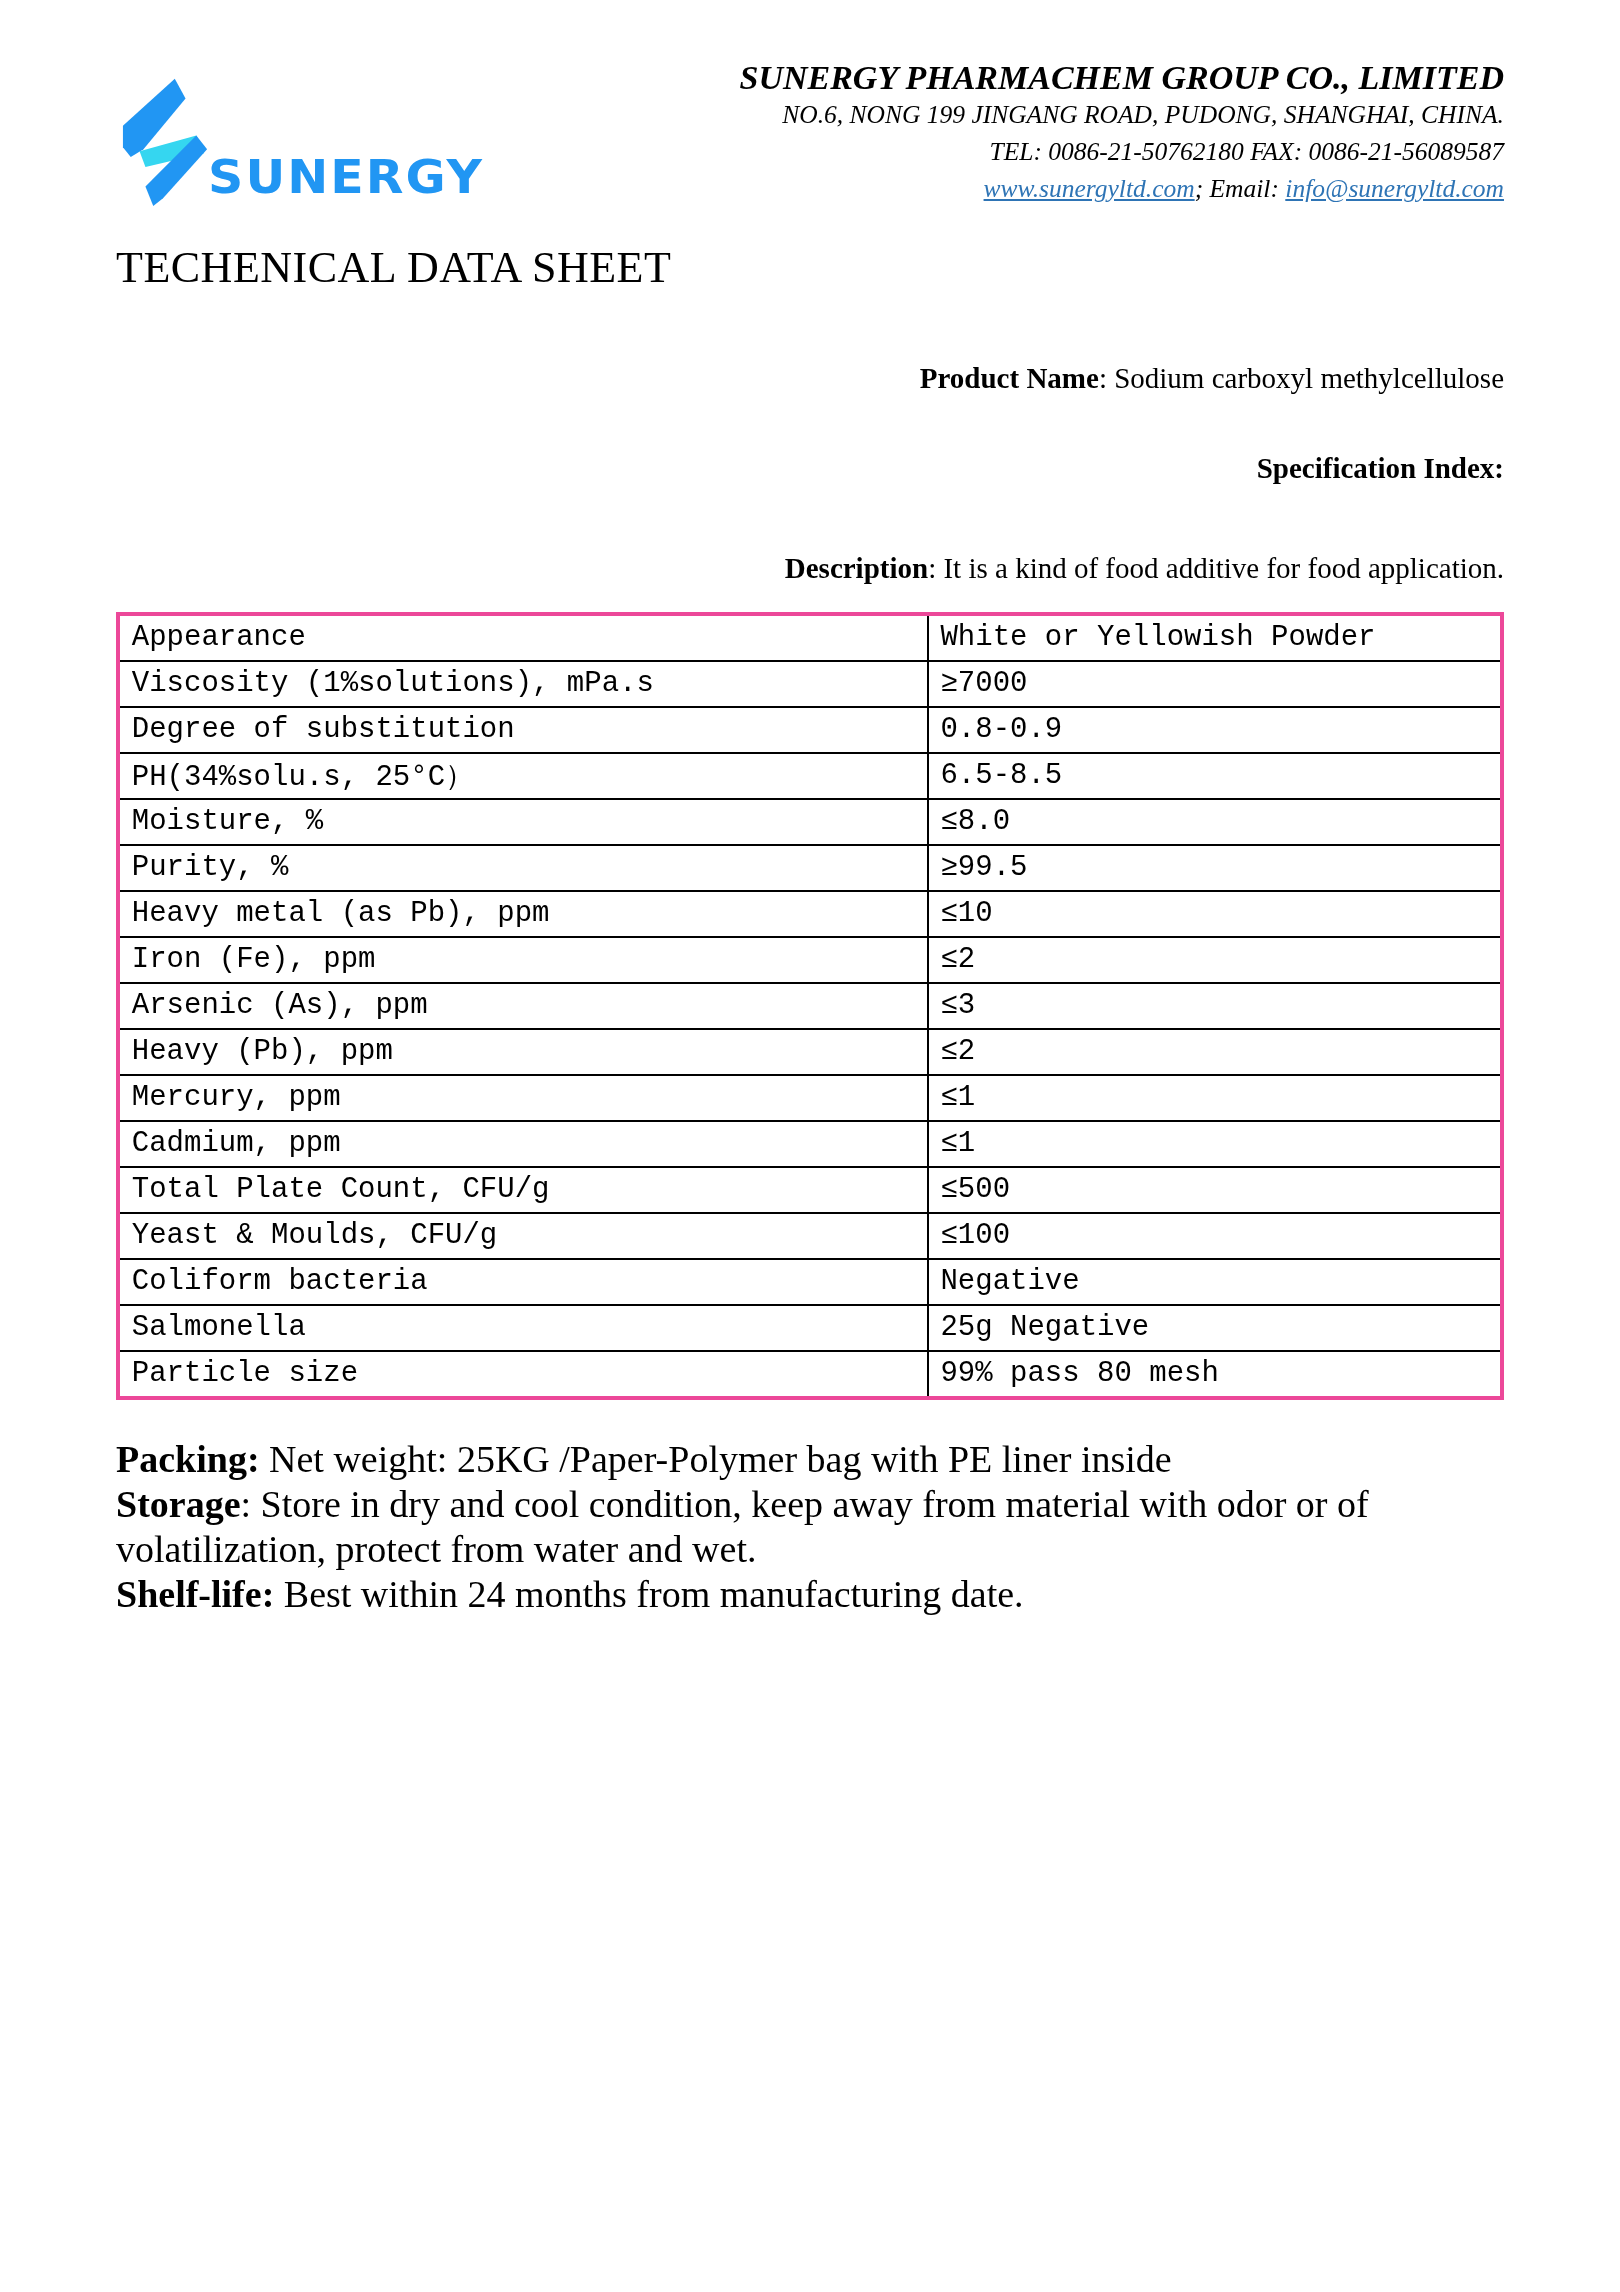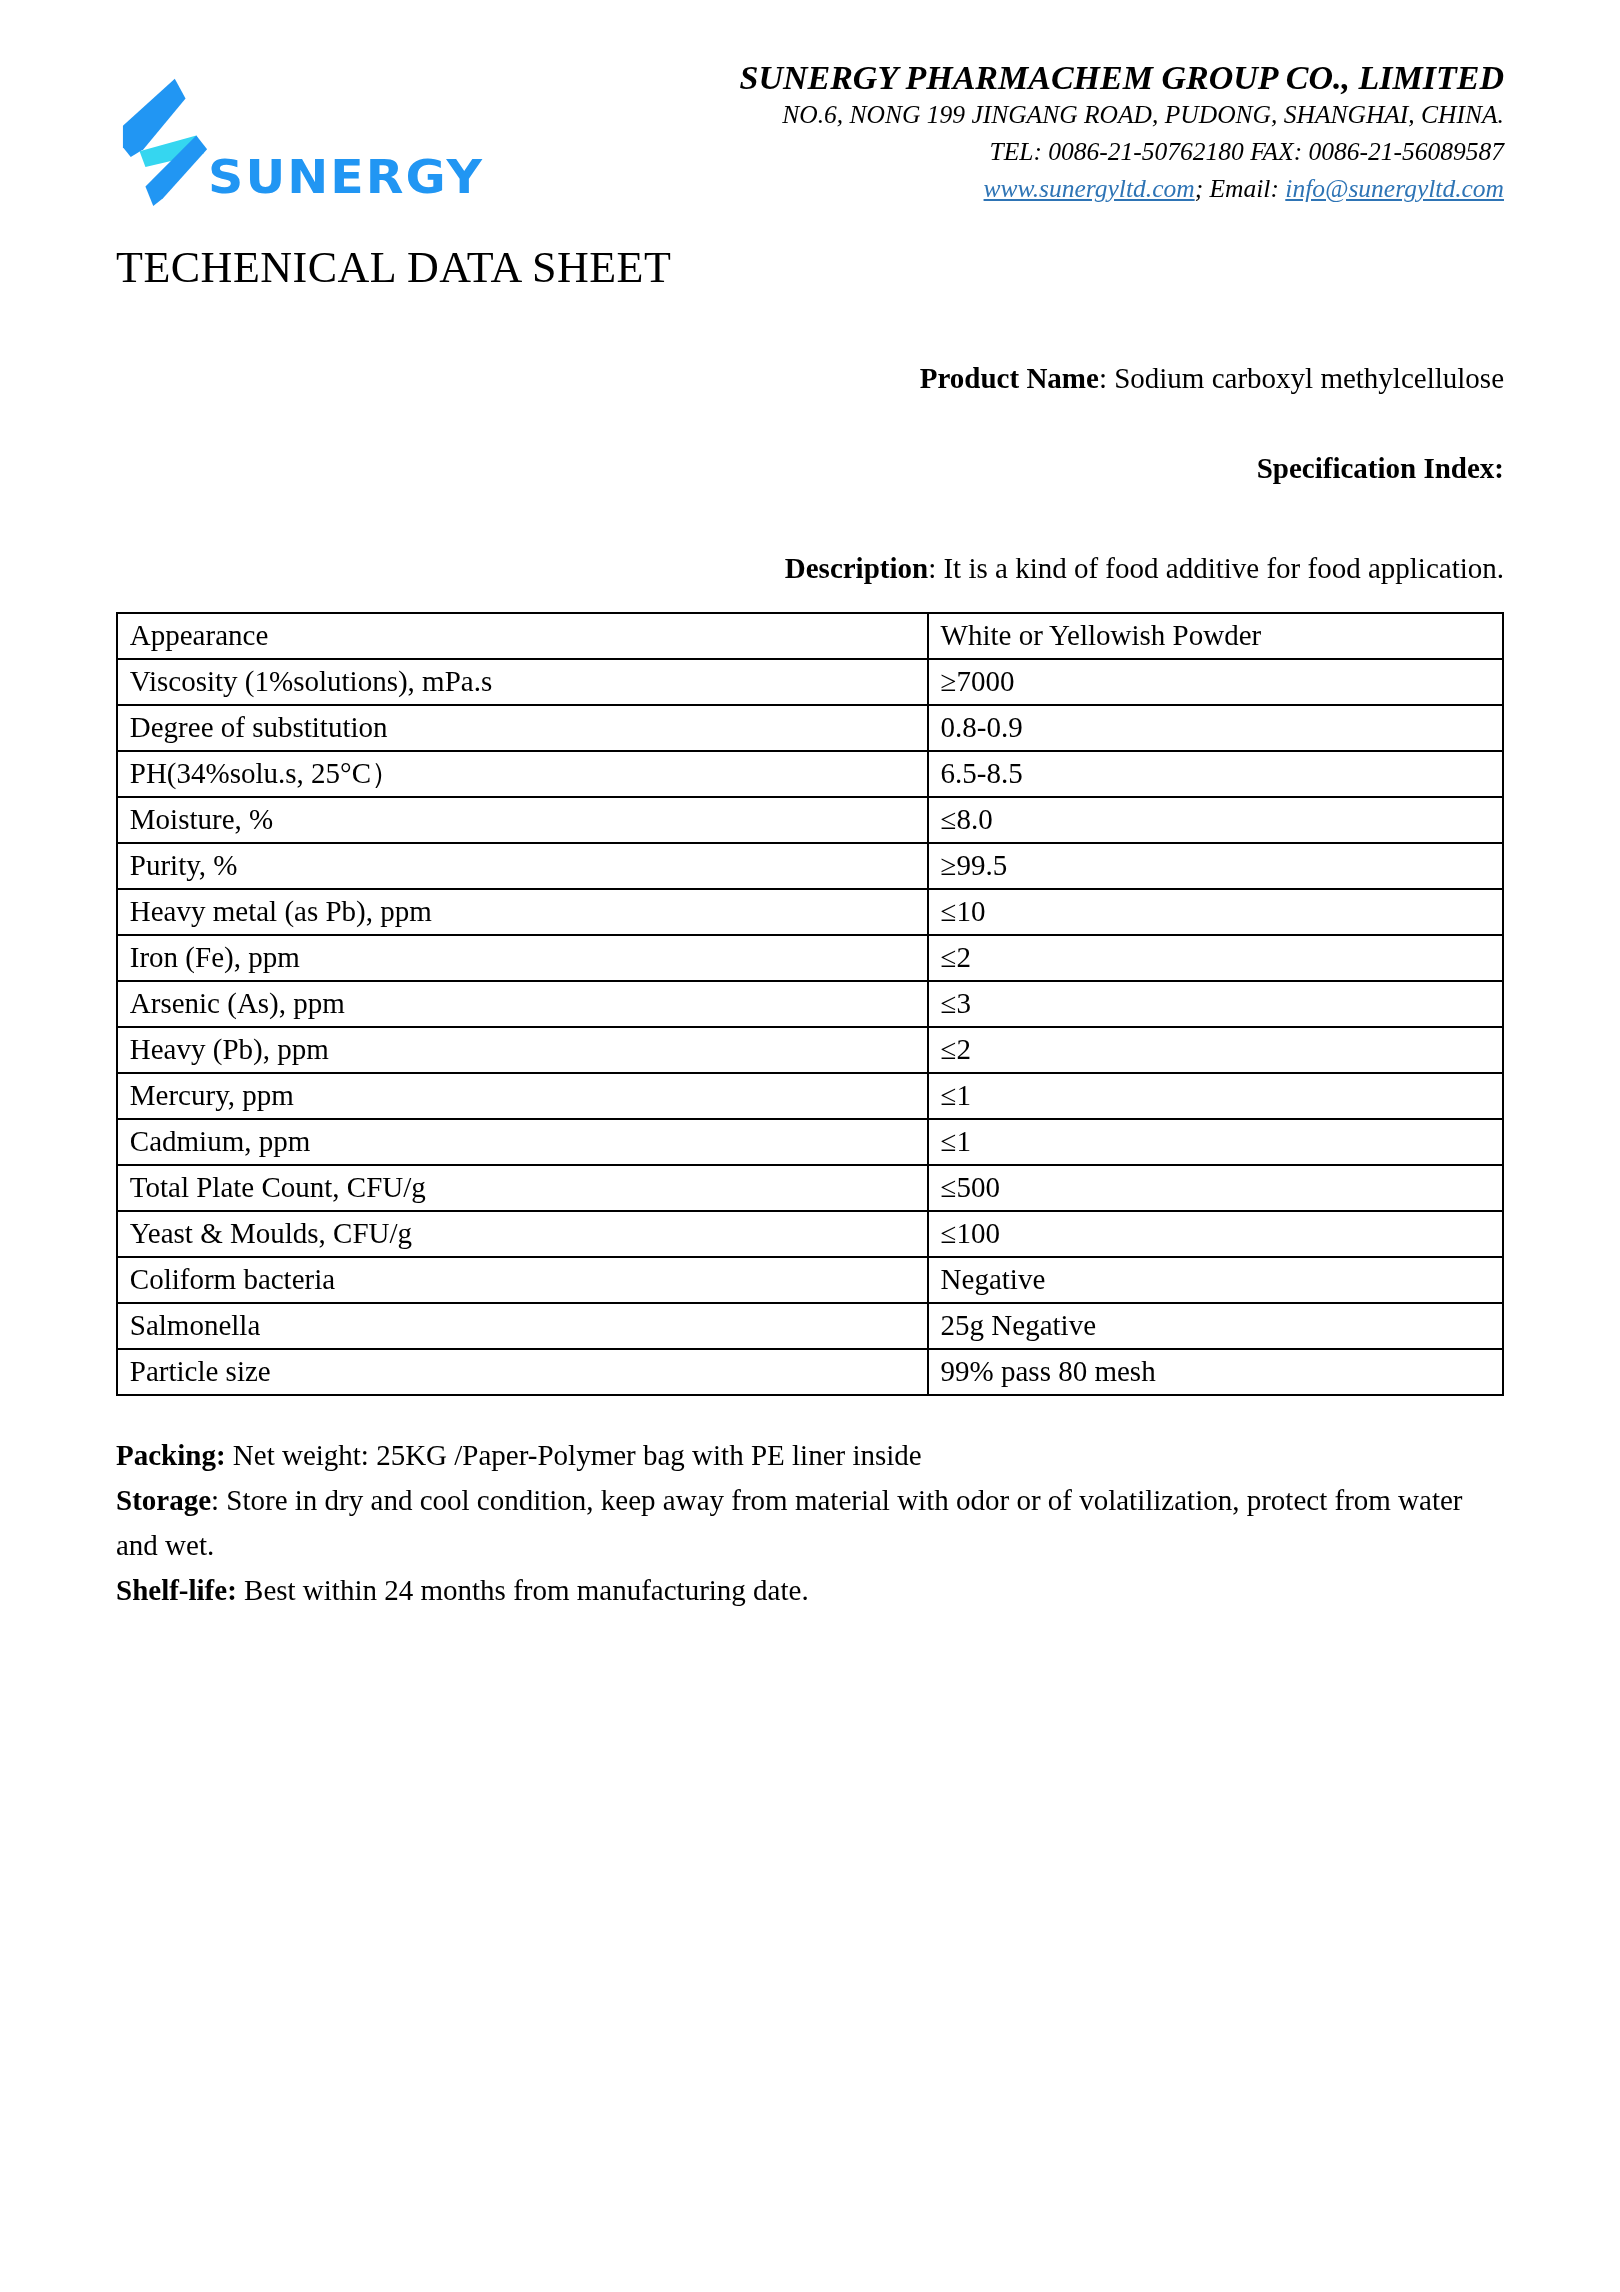--- a/index.html
+++ b/index.html
@@ -81,35 +81,36 @@
   .para b { font-weight: bold; }
   .product-line   { margin-top: 57px; }
   .description-line { margin-top: 61px; }
   .spec-heading   { margin-top: 51px; font-weight: bold; }
 
   
   table.spec-table {
     margin-top: 23.5px;
     width: 100%;
     border-collapse: collapse;
-    border: 2px solid #ec4899;
+    border: 4px solid #ec4899;
     font-size: 29px;
+    font-family: Liberation Mono, monospace;
   }
   table.spec-table td {
     border: 2px solid #000;
     height: 40px;
     padding: 2px 11.8px;
     vertical-align: middle;
   }
   table.spec-table td.col-param { width: 58.5%; }
 
   
   .footer-block {
     margin-top: 37px;
-    font-size: 29px;
+    font-size: 38px;
     line-height: 45px;
   }
   .footer-block p { margin: 0; }
 </style>
 </head>
 <body>
 
 <div class="page">
 
   <div class="header">

